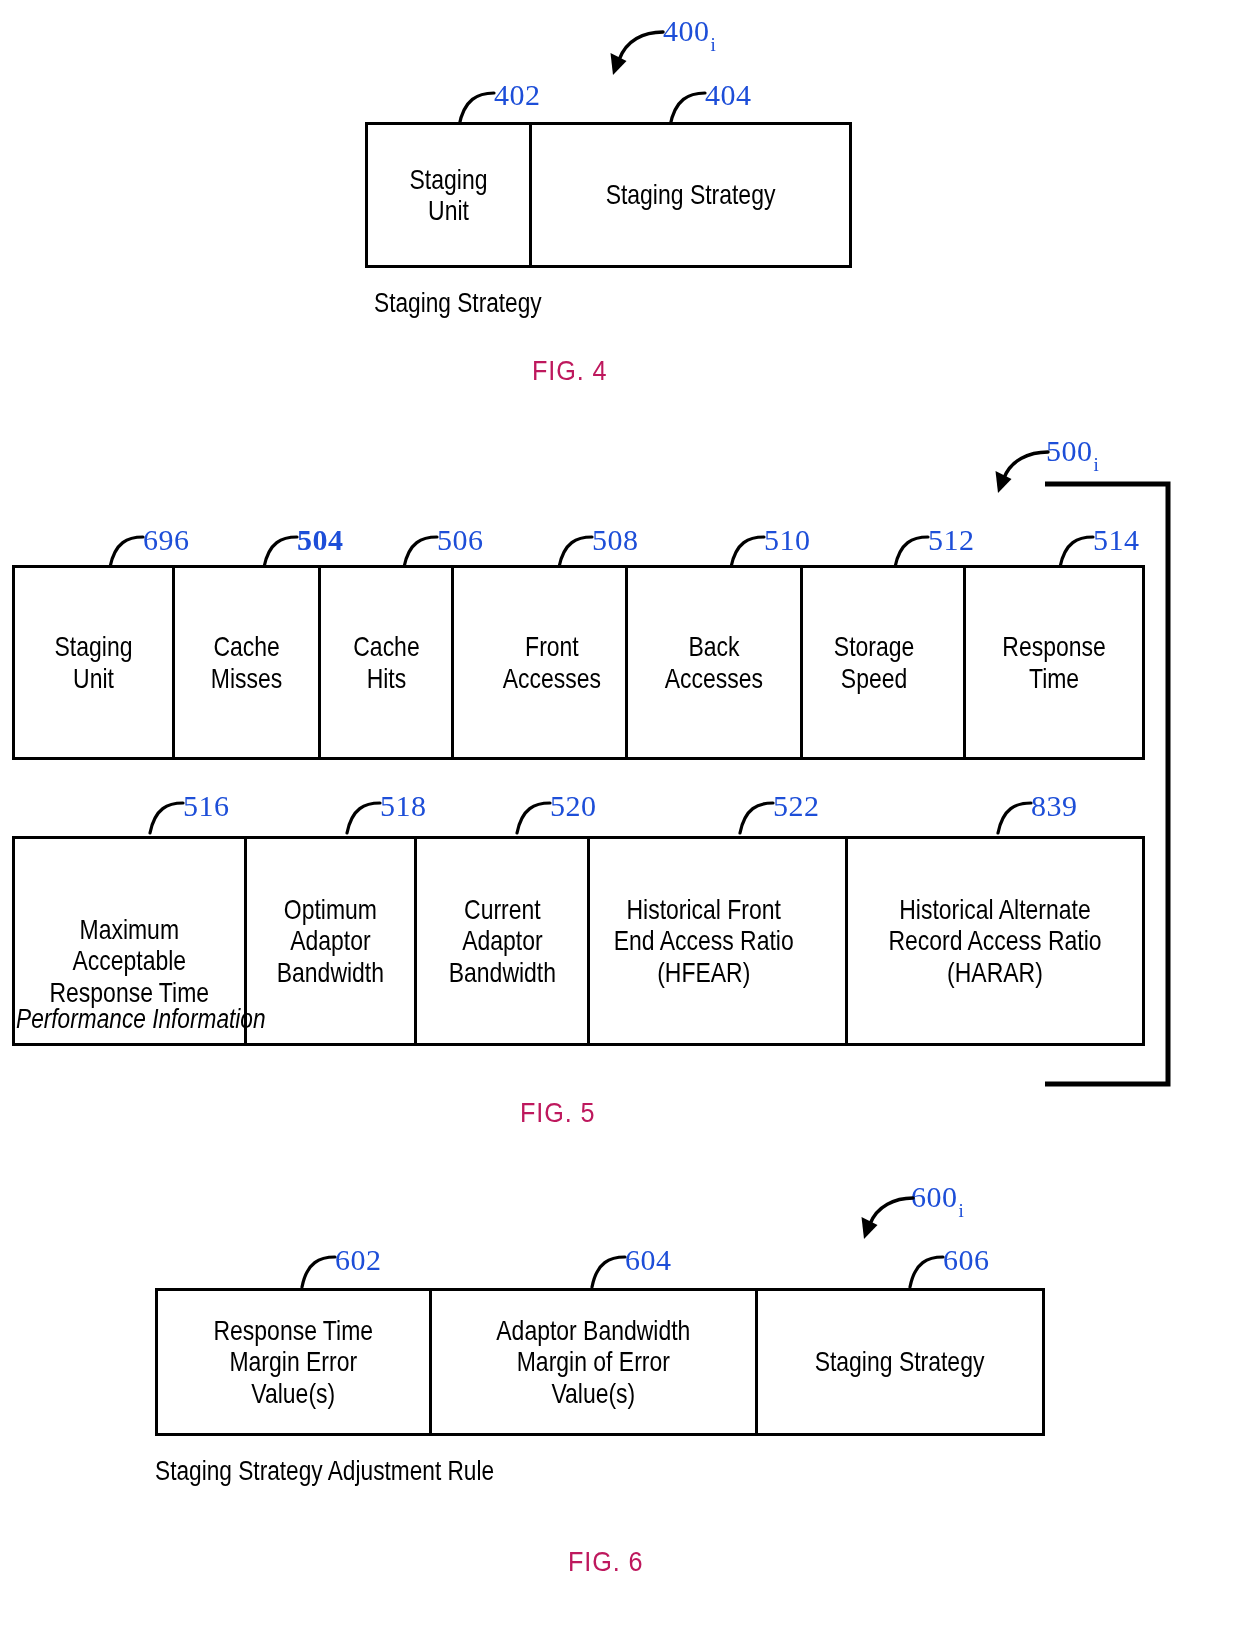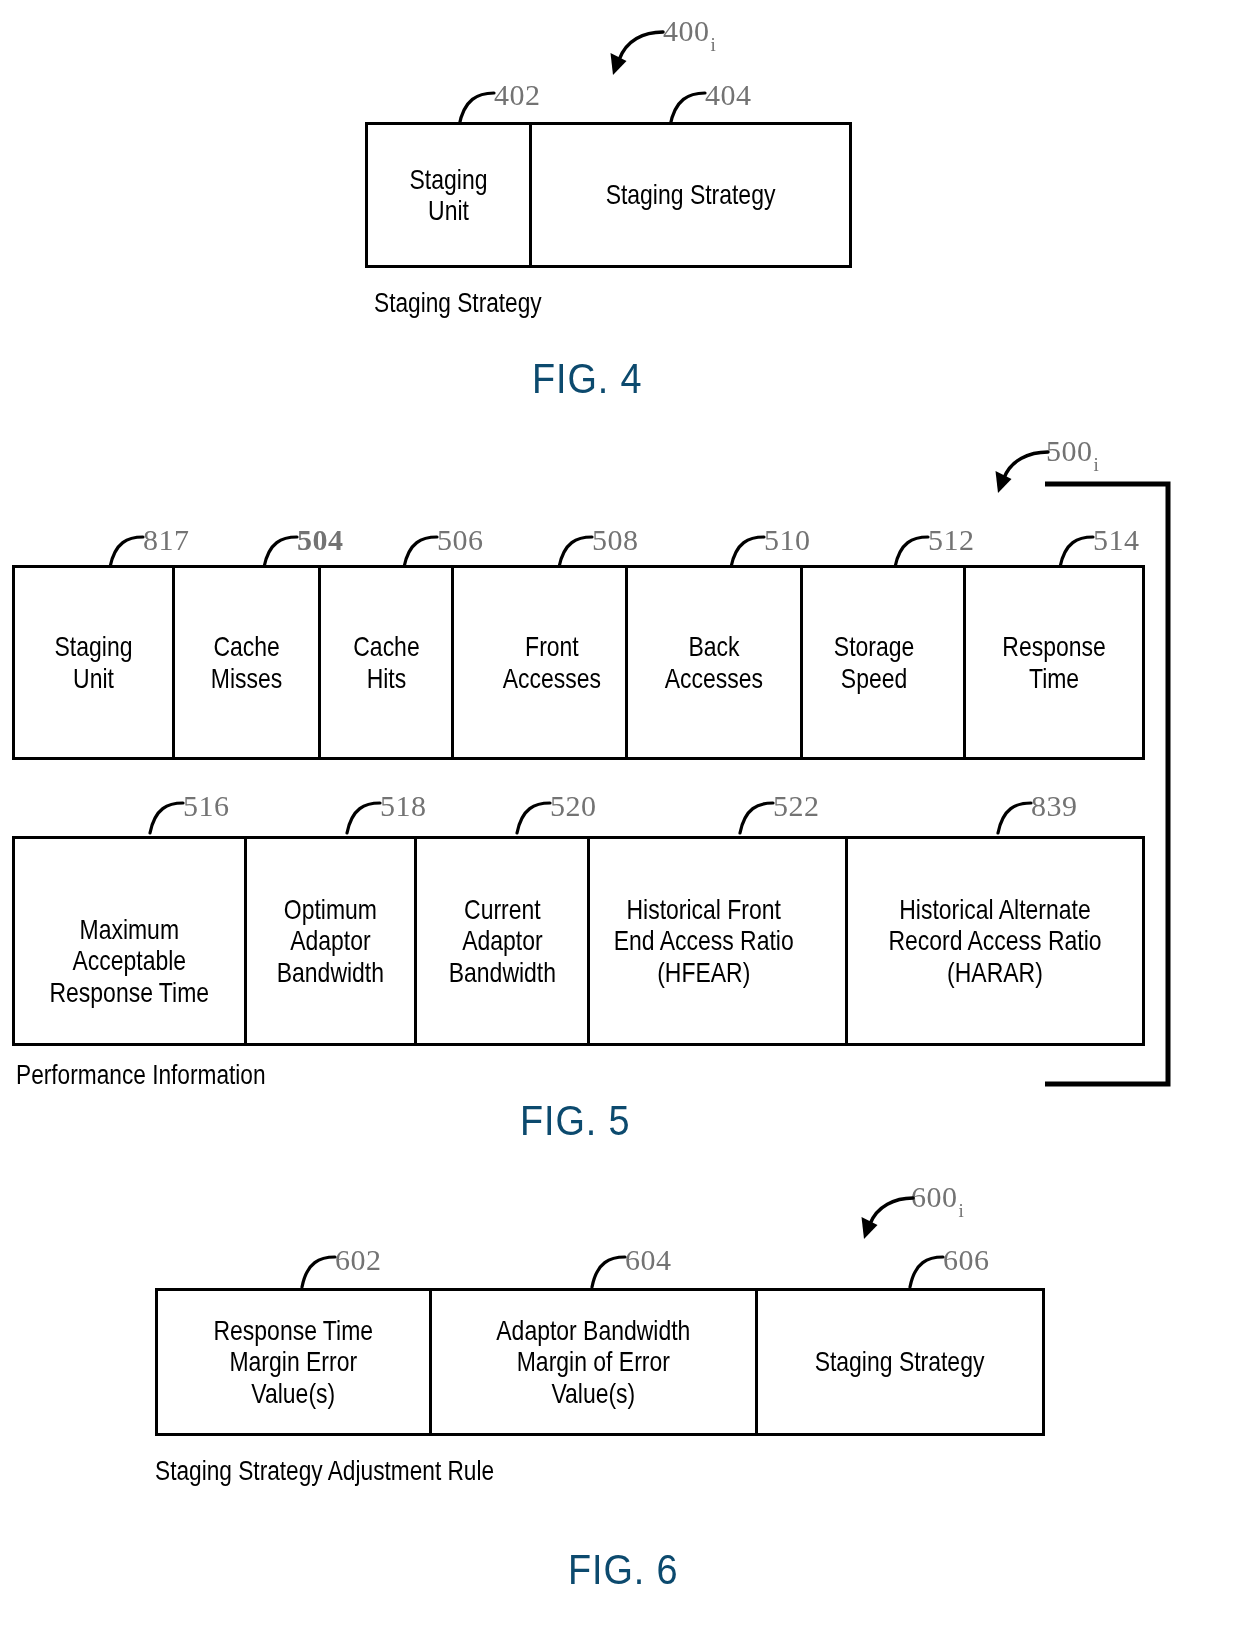--- a/index.html
+++ b/index.html
@@ -47,21 +47,21 @@
   .vdiv {
     position: absolute;
     width: 3px;
     background: #000;
   }
   .reftag {
     position: absolute;
     font-family: "Liberation Serif", serif;
     font-size: 30px;
     letter-spacing: 0.5px;
-    color: #737373;
+    color: #1d4ed8;
     white-space: nowrap;
   }
   .reftag .sub {
     font-size: 19px;
     vertical-align: sub;
     position: relative;
     top: 3px;
     left: 1px;
   }
   .leader {
@@ -76,24 +76,24 @@
     color: #000;
   }
   .caption span {
     display: inline-block;
     transform: scaleX(0.84);
     transform-origin: left center;
   }
   .figlabel {
     position: absolute;
     font-family: "Liberation Sans", sans-serif;
-    font-size: 42px;
+    font-size: 28px;
     letter-spacing: 1px;
     white-space: nowrap;
-    color: #0c4a6e;
+    color: #be185d;
   }
   .figlabel span {
     display: inline-block;
     transform: scaleX(0.9);
     transform-origin: left center;
   }
   .bracket {
     position: absolute;
     pointer-events: none;
   }
@@ -145,21 +145,21 @@
     <div class="reftag" style="left:1046px; top:434px;"><span>500</span><span class="sub">i</span></div>
     <svg class="arrow" style="left:985px; top:440px;" width="70" height="58" viewBox="0 0 70 58">
       <path d="M63 12 C 44 12, 26 20, 19 38" fill="none" stroke="#000" stroke-width="3.5" stroke-linecap="round"></path>
       <path d="M13 53 L 10.5 31 L 26.5 39 Z" fill="#000"></path>
     </svg>
 
     <svg class="bracket" style="left:1040px; top:478px;" width="135" height="612" viewBox="0 0 135 612">
       <path d="M5 6 L 128 6 L 128 606 L 5 606" fill="none" stroke="#000" stroke-width="5"></path>
     </svg>
 
-    <div class="reftag" style="left:143px; top:523px;"><span>817</span></div>
+    <div class="reftag" style="left:143px; top:523px;"><span>696</span></div>
     <svg class="leader" style="left:100px; top:527px;" width="48" height="42" viewBox="0 0 48 42">
       <path d="M43 10 C 28 10, 15 15, 10 40" fill="none" stroke="#000" stroke-width="3.2" stroke-linecap="round"></path>
     </svg>
 
     <div class="reftag" style="left:297px; top:523px;font-weight:bold;"><span>504</span></div>
     <svg class="leader" style="left:254px; top:527px;" width="48" height="42" viewBox="0 0 48 42">
       <path d="M43 10 C 28 10, 15 15, 10 40" fill="none" stroke="#000" stroke-width="3.2" stroke-linecap="round"></path>
     </svg>
 
     <div class="reftag" style="left:437px; top:523px;"><span>506</span></div>
@@ -274,21 +274,21 @@
         <span>Historical Front
 End Access Ratio
 (HFEAR)</span>
       </div>
     <div class="cell" style="left:848px; top:839px; width:294px; height:204px; font-size:28px;">
         <span>Historical Alternate
 Record Access Ratio
 (HARAR)</span>
       </div>
 
-    <div class="caption" style="left:16px; top:1060px;"><span>Performance Information</span></div>
+    <div class="caption" style="left:16px; top:1004px;font-style:italic;"><span>Performance Information</span></div>
     <div class="figlabel" style="left:520px; top:1097px;"><span>FIG. 5</span></div>
   </div>
 
   <div>
 
     <div class="reftag" style="left:911px; top:1180px;"><span>600</span><span class="sub">i</span></div>
     <svg class="arrow" style="left:852px; top:1186px;" width="68" height="58" viewBox="0 0 68 58">
       <path d="M61 12 C 43 12, 25 20, 18 38" fill="none" stroke="#000" stroke-width="3.5" stroke-linecap="round"></path>
       <path d="M12 53 L 9.5 31 L 25.5 39 Z" fill="#000"></path>
     </svg>

